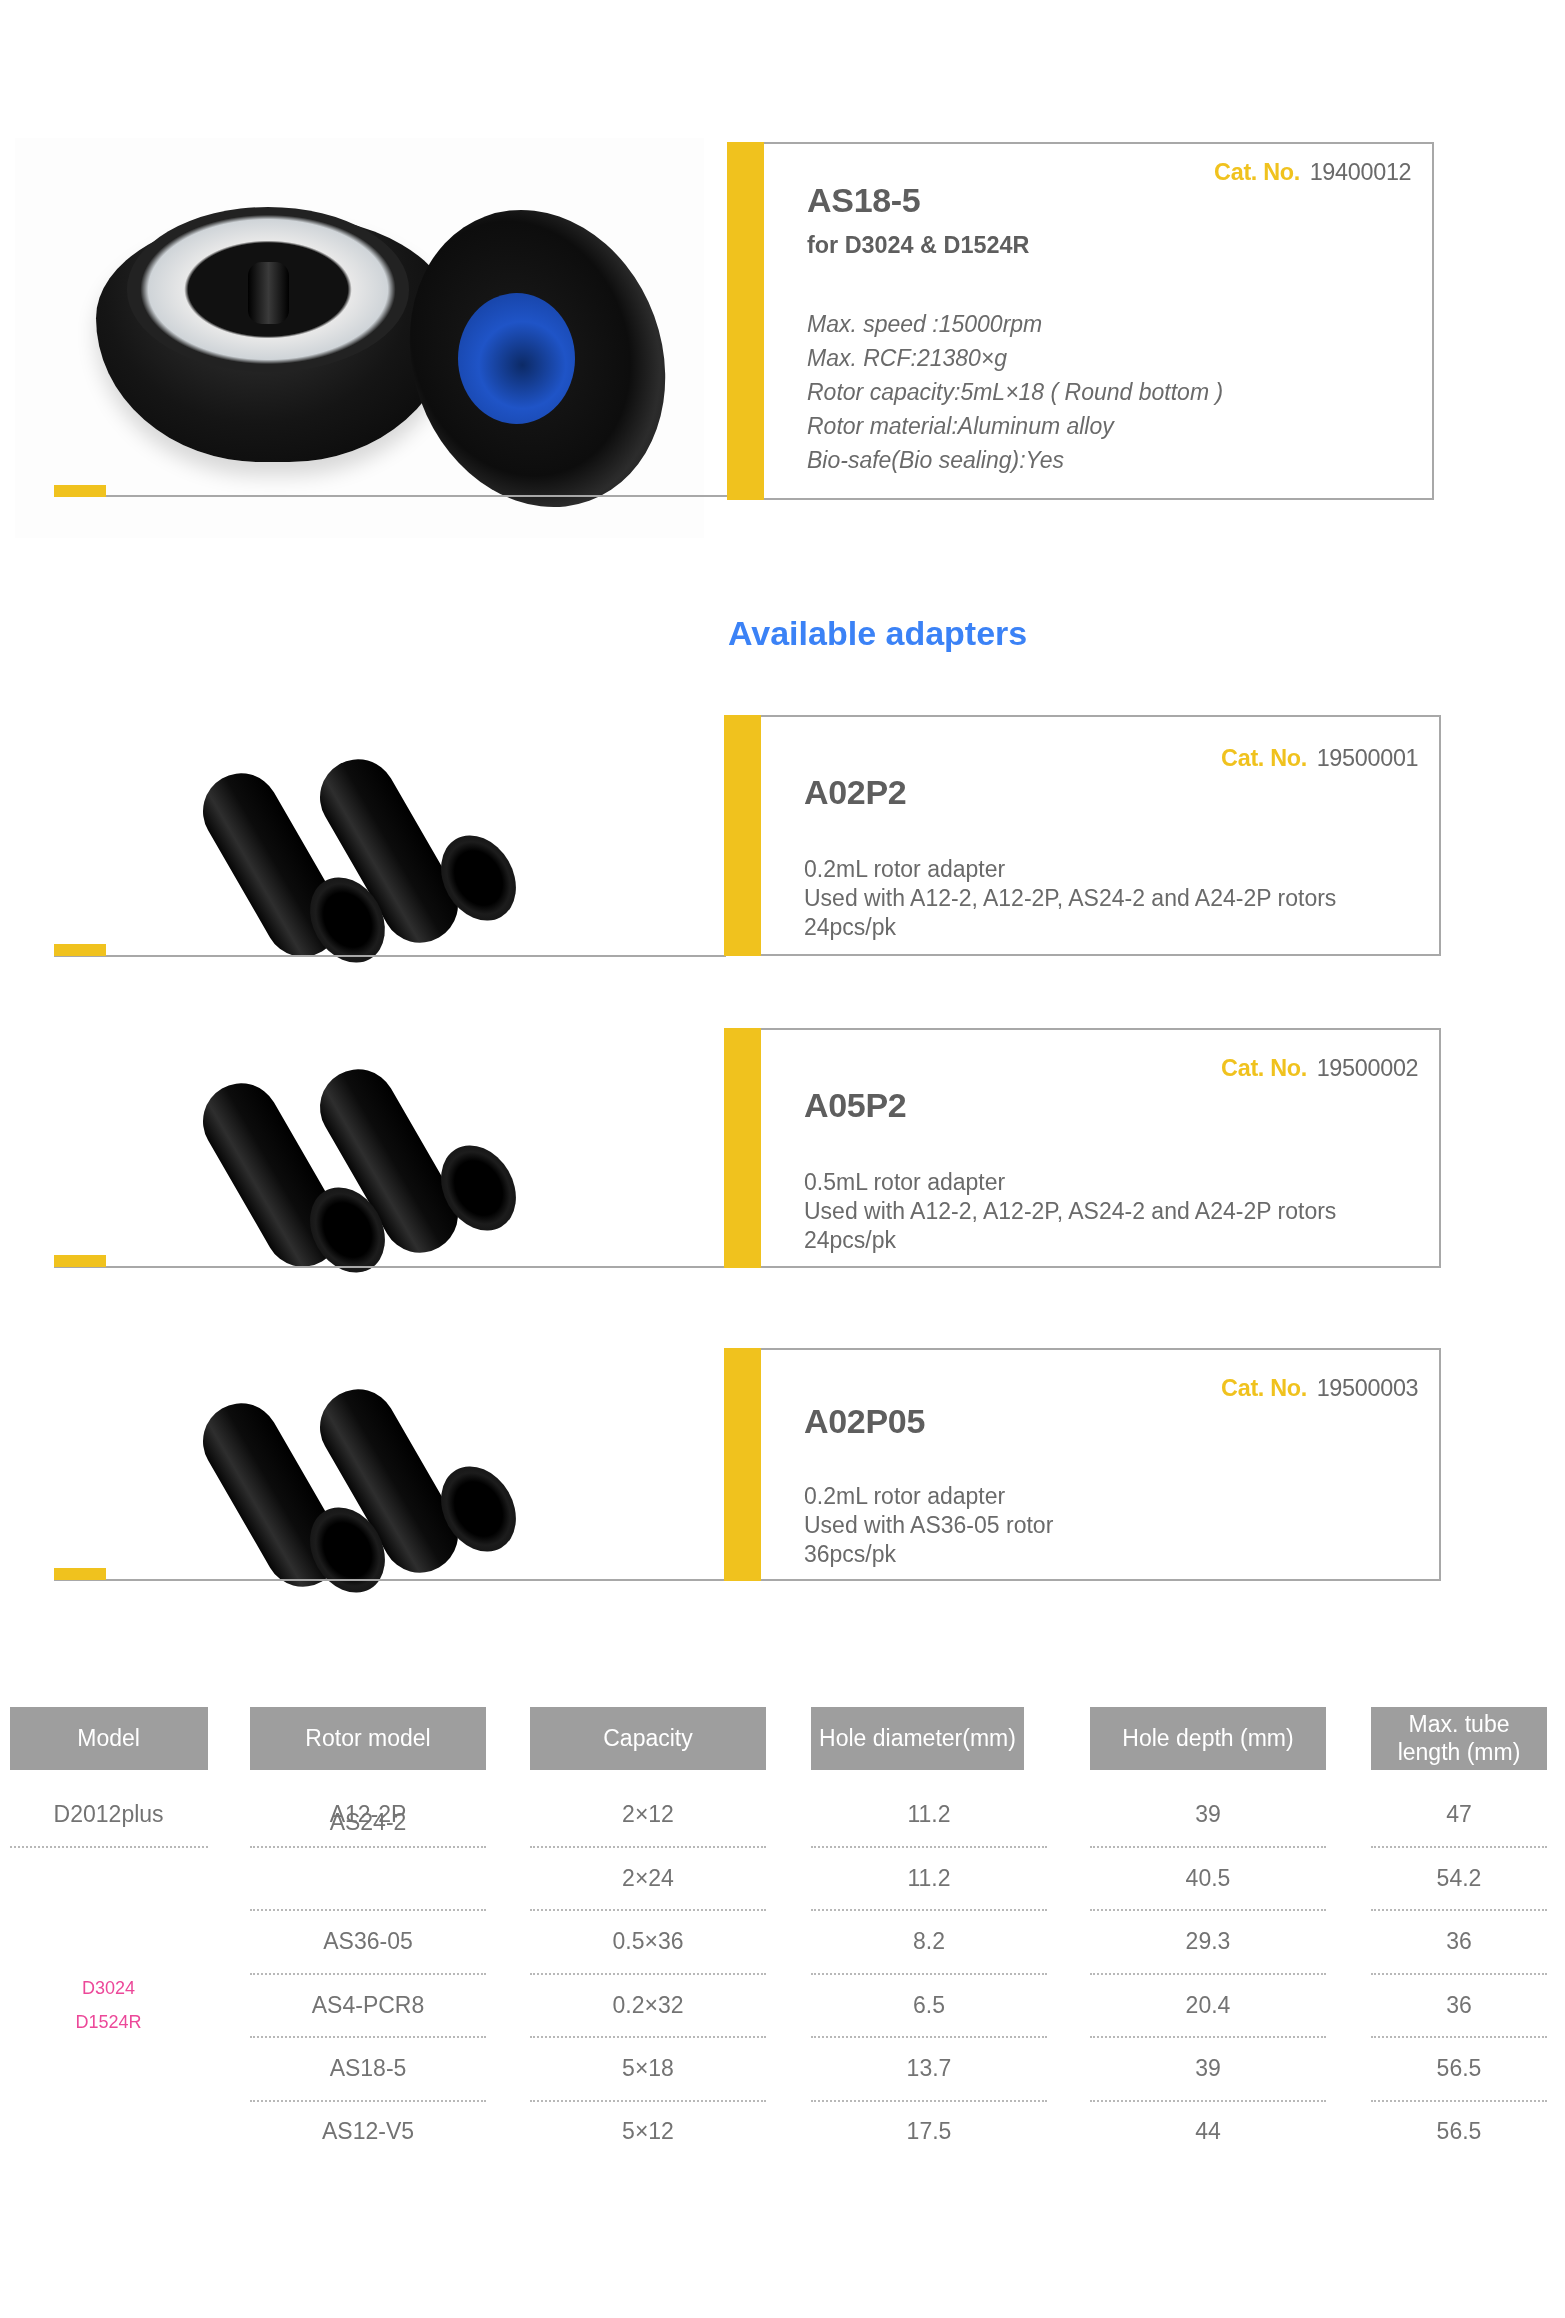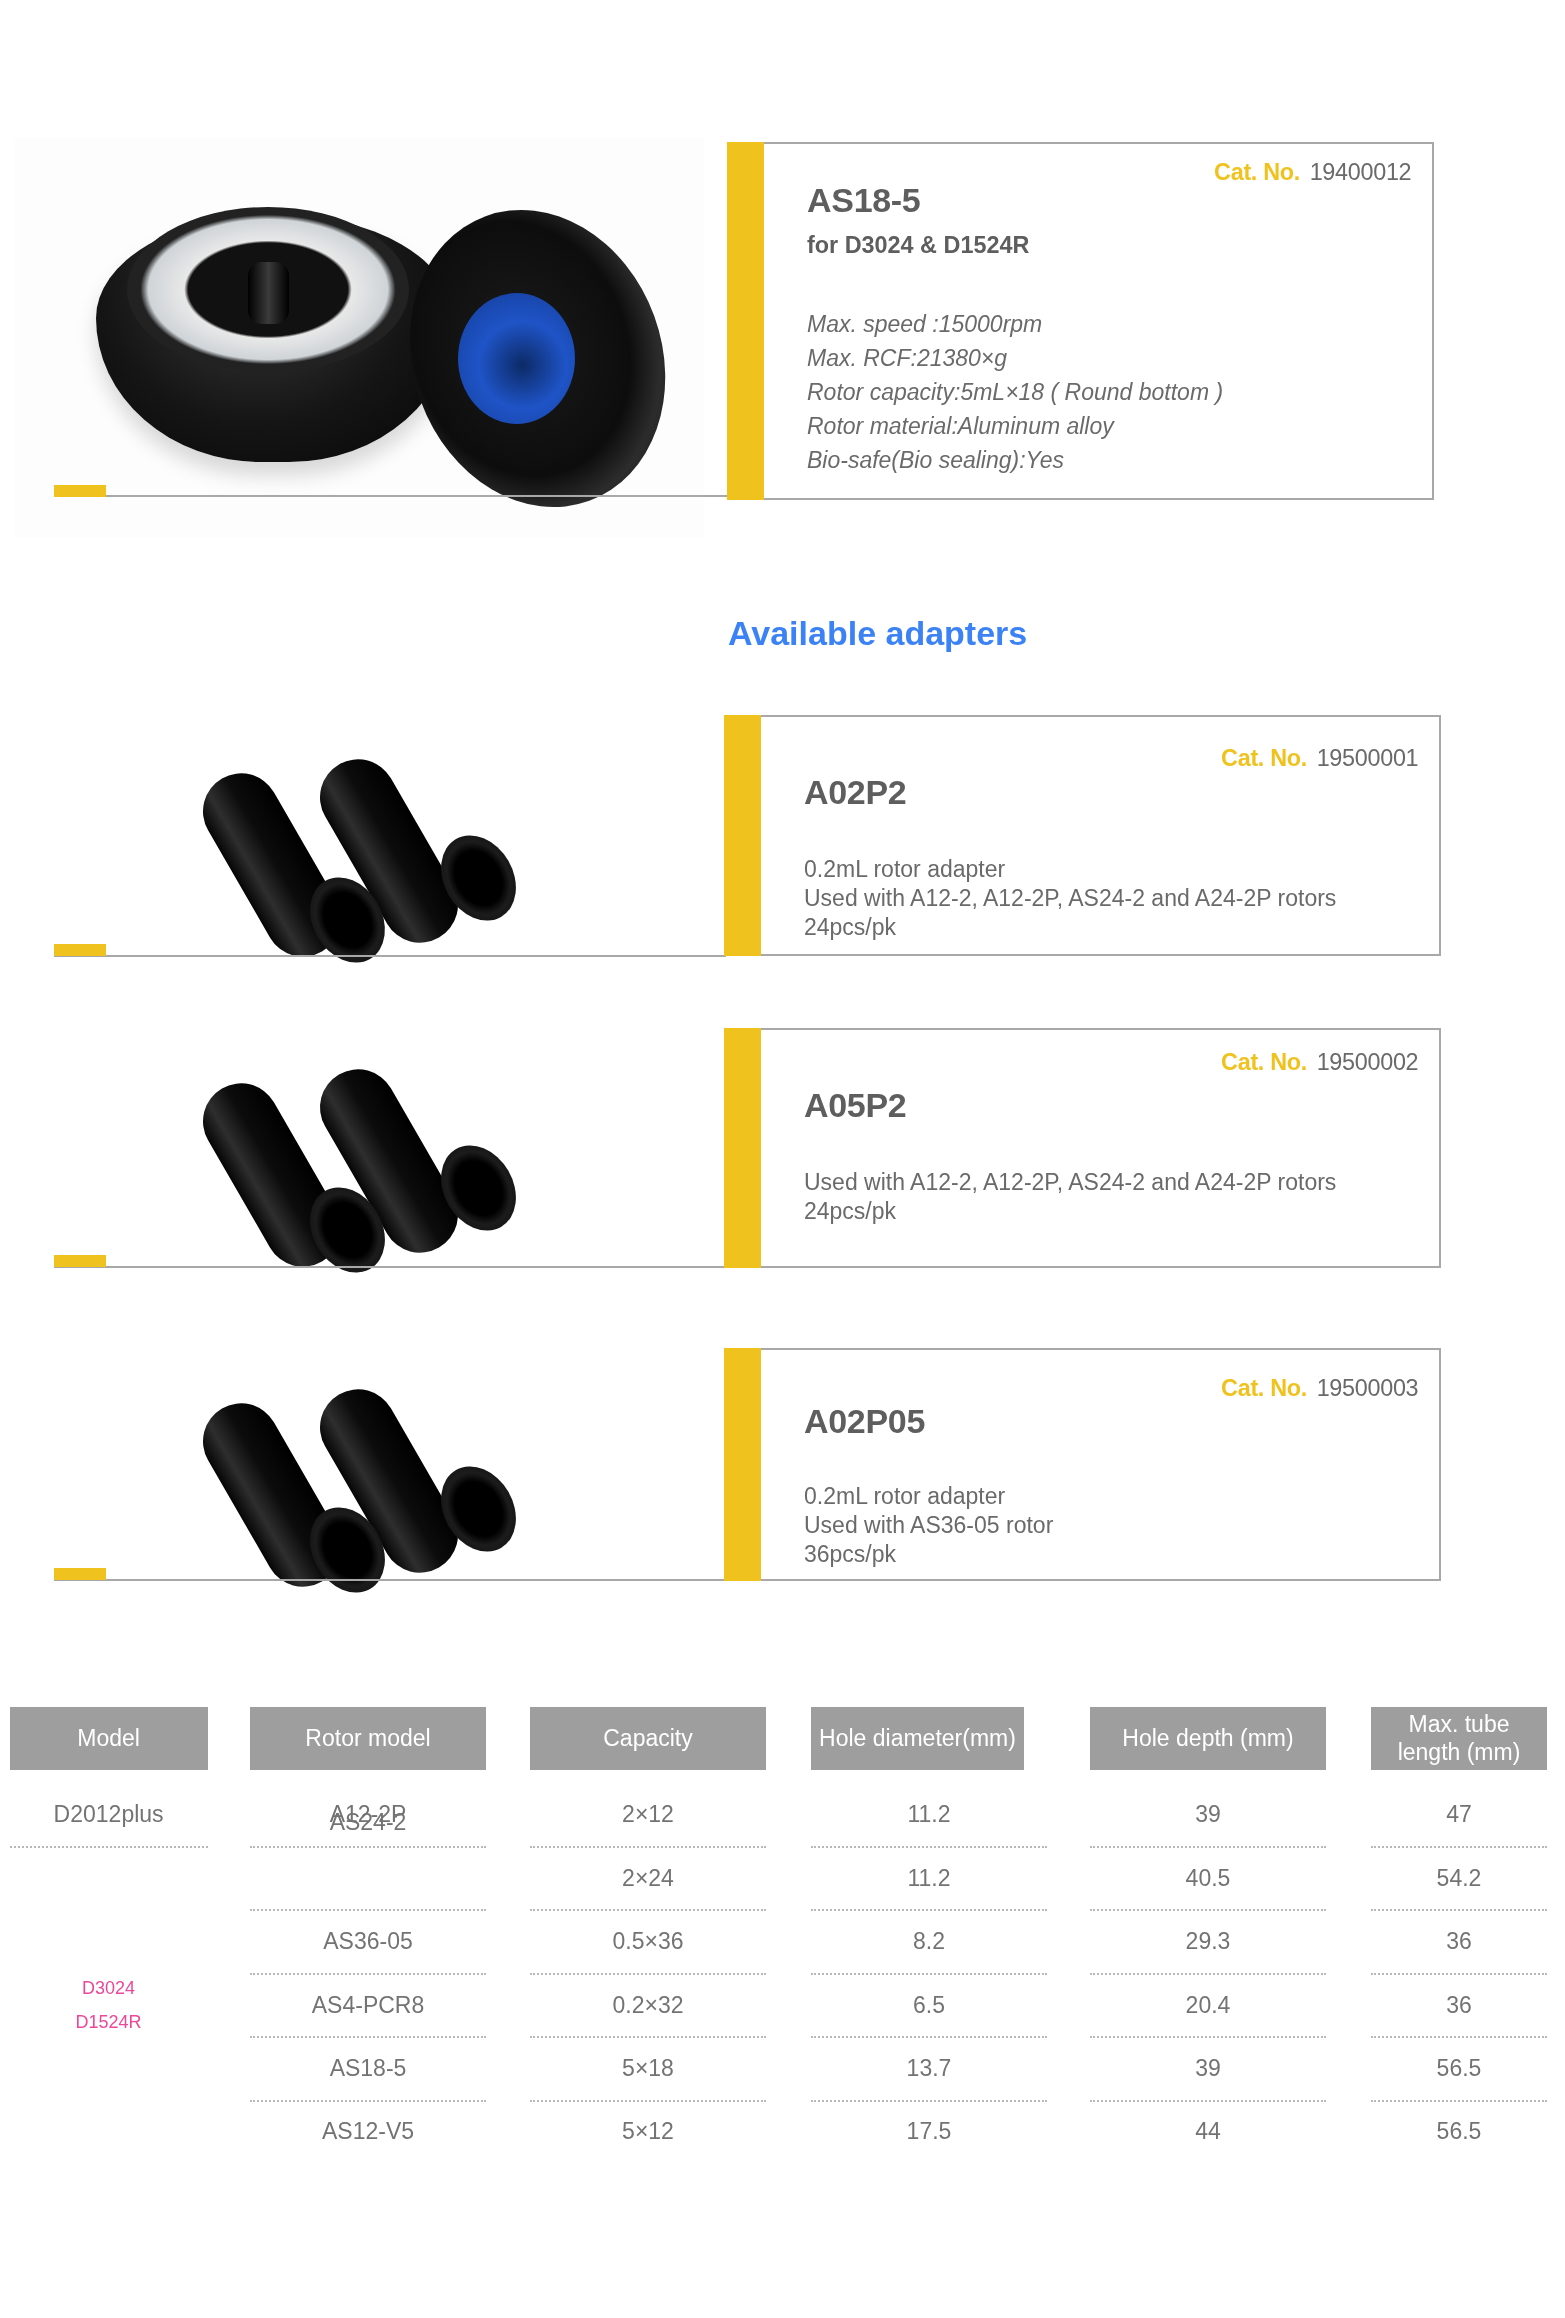--- a/index.html
+++ b/index.html
@@ -162,25 +162,26 @@
 
 <div class="tube" style="left:234px; top:1075px;"></div>
 <div class="tube" style="left:351px; top:1061px;"></div>
 <div class="tube-mouth" style="left:313px; top:1185px;"></div>
 <div class="tube-mouth" style="left:444px; top:1143px;"></div>
 <div class="baseline" style="left:54px; top:1266px; width:672px;"></div>
 <div class="marker" style="left:54px; top:1255px;"></div>
 
 <div class="card" style="left:725px; top:1028px; width:716px; height:240px;">
   <div class="bar"></div>
-  <div class="cat" style="top:19px;">
+  <div class="cat" style="top:25px;">
     <span class="cat-label">Cat. No.</span><span class="cat-num">19500002</span>
   </div>
   <div class="title" style="top:56px;">A05P2</div>
   <div class="specs" style="top:138px; line-height:29px;">
+    <div>0.5mL rotor adapter</div>
     <div>Used with  A12-2, A12-2P, AS24-2 and A24-2P rotors</div>
     <div>24pcs/pk</div>
   </div>
 </div>
 
 <div class="tube" style="left:234px; top:1395px;"></div>
 <div class="tube" style="left:351px; top:1381px;"></div>
 <div class="tube-mouth" style="left:313px; top:1505px;"></div>
 <div class="tube-mouth" style="left:444px; top:1464px;"></div>
 <div class="baseline" style="left:54px; top:1579px; width:672px;"></div>

